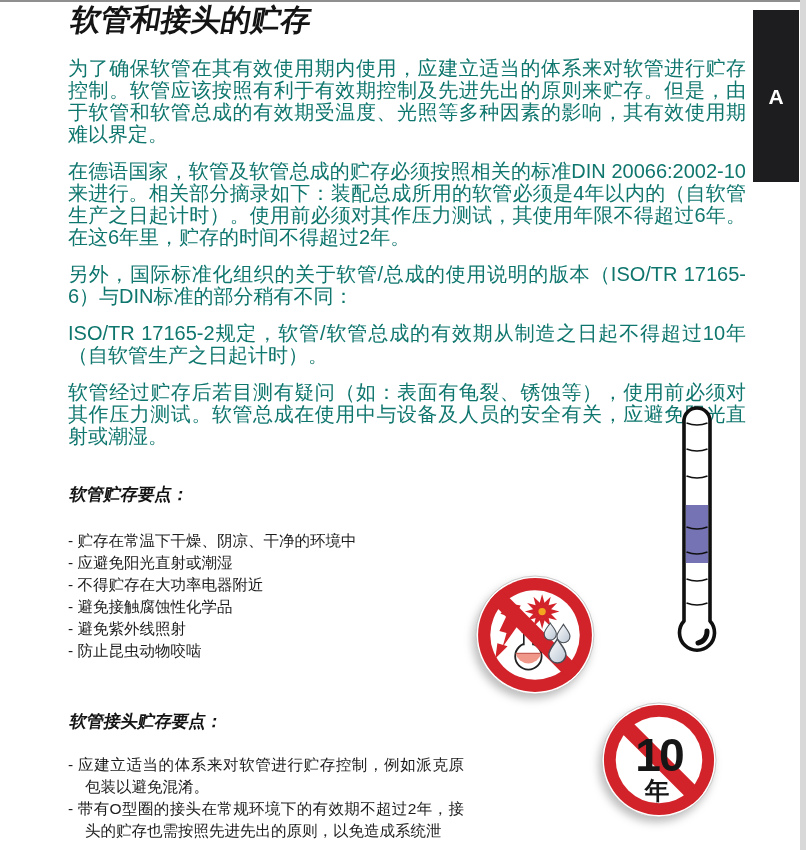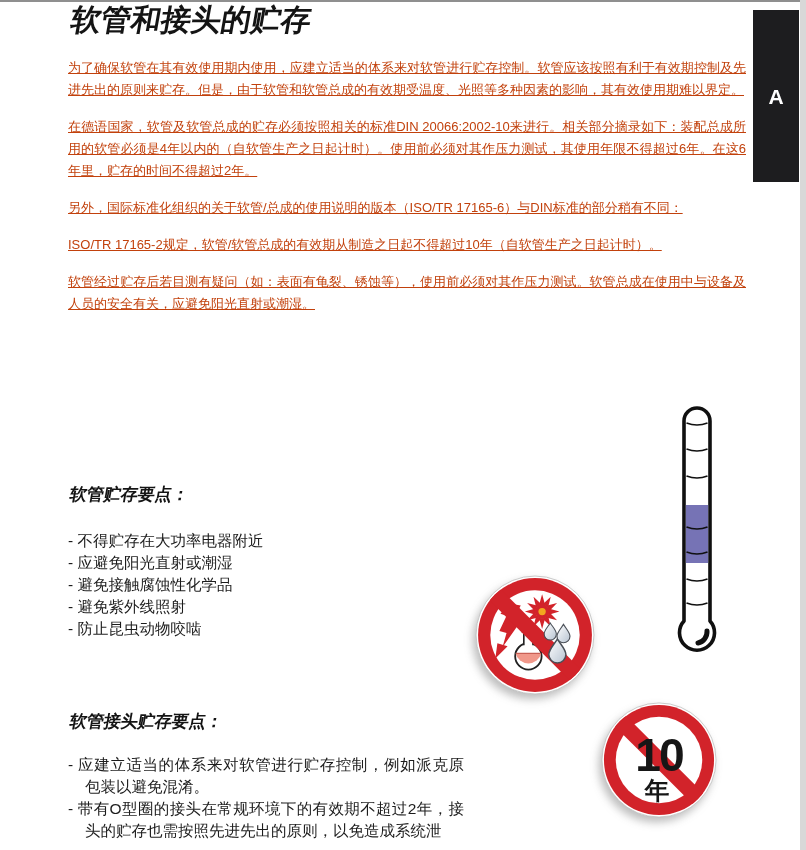--- a/index.html
+++ b/index.html
@@ -9,22 +9,22 @@
   }
   .top-rule{position:absolute;left:0;top:0;width:800px;height:2px;background:#8f8f8f;}
   .edge-strip{position:absolute;left:800px;top:0;width:6px;height:850px;background:#d8d8d8;}
   .title{
     position:absolute;left:68px;top:1px;margin:0;font-size:30px;line-height:38px;
     font-weight:800;color:#141414;white-space:nowrap;
   }
   .skew{display:inline-block;transform:skewX(-10deg);transform-origin:left bottom;}
   .paragraphs{position:absolute;left:68px;top:57px;width:678px;}
   .paragraphs p{
-    margin:0 0 15px 0;font-size:13px;line-height:22px;font-weight:500;
-    text-align:justify;text-justify:inter-ideograph;color:#c2410c;text-decoration:underline;
+    margin:0 0 15px 0;font-size:20px;line-height:22px;font-weight:500;
+    text-align:justify;text-justify:inter-ideograph;color:#0f766e;
   }
   .heading{
     position:absolute;left:68px;margin:0;font-size:17px;line-height:20px;
     font-weight:800;color:#141414;white-space:nowrap;
   }
   .h-hose{top:485px;}
   .h-fitting{top:712px;}
   .list{position:absolute;left:68px;}
   .list-hose{top:530px;width:430px;}
   .list-fitting{top:754px;width:396px;}
@@ -67,24 +67,25 @@
 
       <p>ISO/TR 17165-2规定，软管/软管总成的有效期从制造之日起不得超过10年（自软管生产之日起计时）。</p>
 
       <p>软管经过贮存后若目测有疑问（如：表面有龟裂、锈蚀等），使用前必须对其作压力测试。软管总成在使用中与设备及人员的安全有关，应避免阳光直射或潮湿。</p>
     </div>
 
   <h2 class="heading h-hose"><span class="skew">软管贮存要点：</span></h2>
 
   <div class="list list-hose">
 
+      <div class="li">- 贮存在常温下干燥、阴凉、干净的环境中</div>
+
+      <div class="li">- 应避免阳光直射或潮湿</div>
 
       <div class="li">- 不得贮存在大功率电器附近</div>
-
-      <div class="li">- 应避免阳光直射或潮湿</div>
 
       <div class="li">- 避免接触腐蚀性化学品</div>
 
       <div class="li">- 避免紫外线照射</div>
 
       <div class="li">- 防止昆虫动物咬啮</div>
 
     </div>
 
   <h2 class="heading h-fitting"><span class="skew">软管接头贮存要点：</span></h2>

